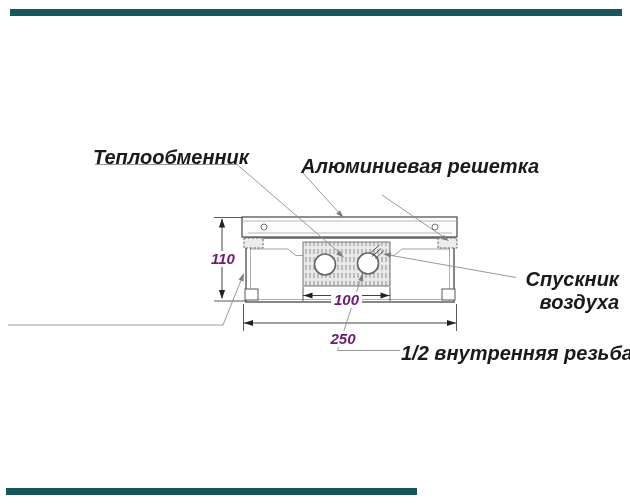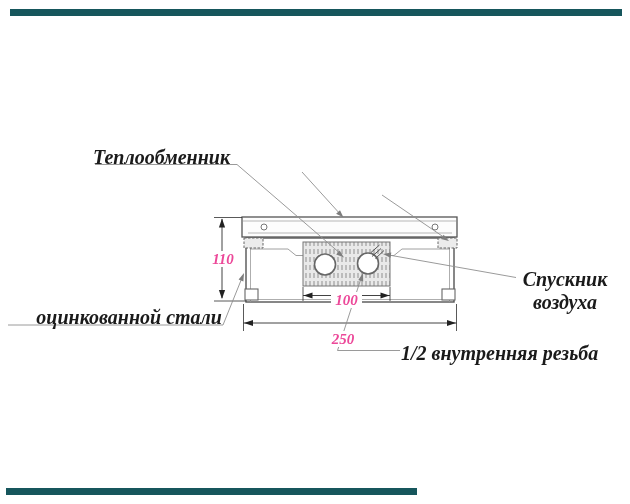--- a/index.html
+++ b/index.html
@@ -1,30 +1,30 @@
 <!DOCTYPE html>
 <html style="--accent: #16565c;"><head>
 <meta charset="utf-8">
 <style>
   html,body{margin:0;padding:0;background:#fff;}
   #page{position:relative;width:630px;height:504px;background:#ffffff;overflow:hidden;
-        font-family:Liberation Serif, serif;}
+        font-family:Liberation Sans, sans-serif;}
   .bar{position:absolute;height:7px;background:var(--accent,#16565c);}
   #bar-top{left:10px;top:9px;width:612px;}
   #bar-bottom{left:6px;top:488px;width:411px;}
   svg.draw{position:absolute;left:0;top:0;}
   .lbl{position:absolute;color:#1a1a1a;font-weight:bold;font-style:italic;
        font-size:20px;line-height:22px;white-space:nowrap;}
   .lbl.wrap{white-space:normal;}
-  .dim{position:absolute;color:#ec4899;font-weight:bold;font-style:italic;
+  .dim{position:absolute;color:#701a75;font-weight:bold;font-style:italic;
        font-size:15px;line-height:16px;text-align:center;background:#ffffff;}
   #lbl-heat{left:93px;top:146px;}
   #lbl-grille{left:301px;top:155px;}
   #lbl-frame{left:356px;top:176px;}
-  #lbl-vent{left:511px;top:268px;width:108px;text-align:center;line-height:23px;}
+  #lbl-vent{left:511px;top:268px;width:108px;text-align:right;line-height:23px;}
   #lbl-box{left:18px;top:306px;width:204px;text-align:right;line-height:22.5px;}
   #lbl-thread{left:401px;top:342px;}
   #dim-110{left:205px;top:251px;width:36px;}
   #dim-100{left:331px;top:292px;width:31px;}
   #dim-250{left:329px;top:331px;width:28px;}
 </style>
 </head>
 <body>
 
 <div id="page">
@@ -110,23 +110,23 @@
       <polygon points="344,257.5 336.2,254.6 339.6,250.6"></polygon>
       <polygon points="343.5,217.5 336.1,213.7 340,210.2"></polygon>
       <polygon points="449,241 440.9,238.9 443.6,234.7"></polygon>
       <polygon points="383,254 391.3,252.6 390.5,257.8"></polygon>
       <polygon points="363,273 363.2,281.5 358.3,279.9"></polygon>
       <polygon points="244,273 243.4,281.5 238.6,279.4"></polygon>
     </g>
   </svg>
 
   <div class="lbl" id="lbl-heat">Теплообменник</div>
+  <div class="lbl" id="lbl-grille">Алюминиевая решетка</div>
   <div class="lbl wrap" id="lbl-vent">Спускник воздуха</div>
   <div class="lbl wrap" id="lbl-box">
-    <div>оцинкованной стали</div>
   </div>
   <div class="lbl" id="lbl-thread">1/2 внутренняя резьба</div>
 
   <div class="dim" id="dim-110">110</div>
   <div class="dim" id="dim-100">100</div>
   <div class="dim" id="dim-250">250</div>
 
 </div>
 
 </body></html>

